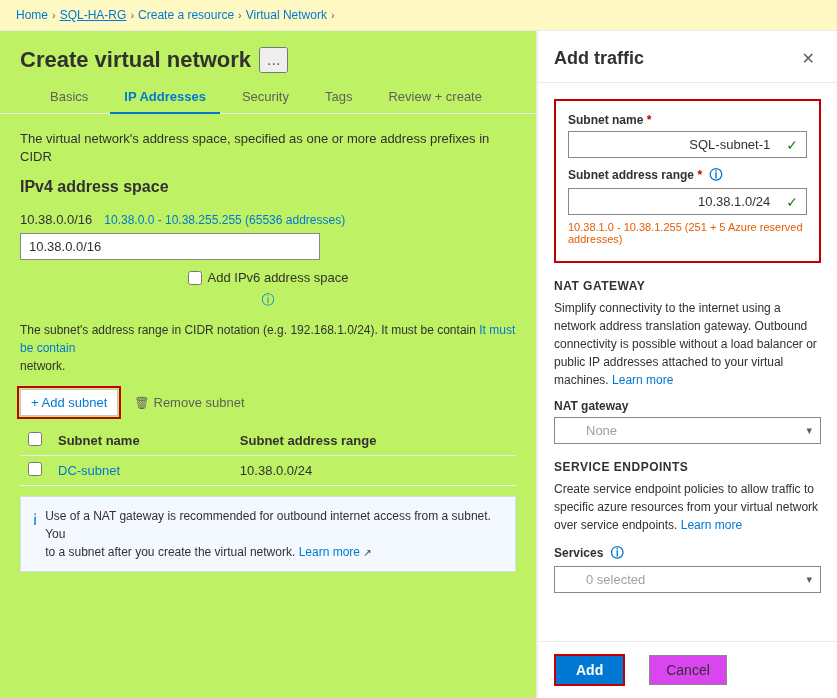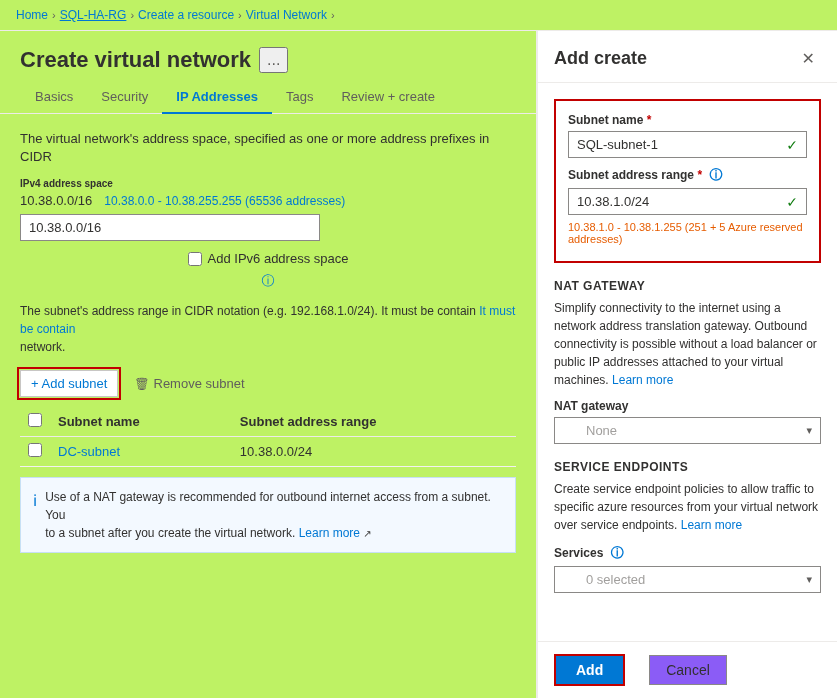--- a/index.html
+++ b/index.html
@@ -9,21 +9,21 @@
       background: #f3f2f1;
       width: 837px;
       height: 698px;
       overflow: hidden;
       display: flex;
       flex-direction: column;
     }
 
     
     .breadcrumb-bar {
-      background: #bef264;
+      background: #fef9c3;
       padding: 8px 16px;
       display: flex;
       align-items: center;
       gap: 4px;
       font-size: 12px;
       color: #0078d4;
       border-bottom: 1px solid #edebe9;
     }
     .breadcrumb-bar .sep {
       color: #605e5c;
@@ -61,22 +61,22 @@
       color: #605e5c;
       cursor: pointer;
       font-size: 16px;
       padding: 2px 6px;
     }
 
     
     .tabs-row {
       display: flex;
       border-bottom: 1px solid #edebe9;
-      padding: 0 21px;
-      gap: 0;
+      padding: 0 36px;
+      gap: 8px;
     }
     .tab {
       padding: 8px 14px;
       cursor: pointer;
       color: #605e5c;
       font-size: 13px;
       border-bottom: 2px solid transparent;
       margin-bottom: -1px;
     }
     .tab.active {
@@ -92,23 +92,23 @@
 
     .section-desc {
       color: #323130;
       font-size: 13px;
       margin-bottom: 12px;
       line-height: 1.4;
     }
 
     .subsection-title {
       font-weight: 600;
-      font-size: 10px;
-      color: #323130;
-      margin-bottom: 4px;
+      font-size: 16px;
+      color: #323130;
+      margin-bottom: 16px;
     }
 
     .address-row {
       display: flex;
       align-items: center;
       gap: 12px;
       margin-bottom: 6px;
     }
     .address-value {
       color: #323130;
@@ -316,20 +316,21 @@
       border: 1px solid #8a8886;
       margin-bottom: 6px;
     }
     .field-input-with-check input {
       flex: 1;
       border: none;
       padding: 5px 8px;
       font-size: 13px;
       color: #323130;
       outline: none;
+      text-align: right;
     }
     .check-icon {
       color: #107c10;
       padding: 0 8px;
       font-size: 14px;
     }
 
     .address-note {
       font-size: 11px;
       color: #e65c00;
@@ -388,21 +389,21 @@
     .btn-primary {
       background: #0078d4;
       color: #fff;
       border: 2px solid #c20000;
       padding: 6px 20px;
       cursor: pointer;
       font-size: 14px;
       font-weight: 600;
     }
     .btn-secondary {
-      background: #8b5cf6;
+      background: #d946ef;
       color: #323130;
       border: 1px solid #8a8886;
       padding: 6px 16px;
       cursor: pointer;
       font-size: 14px;
     }
   </style>
 </head>
 <body>
 
@@ -420,22 +421,22 @@
 <div class="main-container">
 
   <div class="left-panel">
     <div class="page-title-row">
       <h1 class="page-title">Create virtual network</h1>
       <button class="ellipsis-btn">...</button>
     </div>
 
     <div class="tabs-row">
       <div class="tab">Basics</div>
+      <div class="tab active">IP Addresses</div>
       <div class="tab">Security</div>
-      <div class="tab active">IP Addresses</div>
       <div class="tab">Tags</div>
       <div class="tab">Review + create</div>
     </div>
 
     <div class="content-area">
       <p class="section-desc">The virtual network's address space, specified as one or more address prefixes in CIDR</p>
 
       
       <div class="subsection-title">IPv4 address space</div>
       <div class="address-row">
@@ -495,21 +496,21 @@
           <span>to a subnet after you create the virtual network.</span>
           <a class="link">Learn more</a>
           <span style="font-size:10px;">↗</span>
         </div>
       </div>
     </div>
   </div>
 
   <div class="right-panel">
     <div class="panel-header">
-      <h2 class="panel-title">Add create</h2>
+      <h2 class="panel-title">Add traffic</h2>
       <button class="close-btn">✕</button>
     </div>
 
     <div class="panel-body">
 
       <div class="highlight-box">
 
         <div class="field-label">
           <span>Subnet name</span>
           <span class="required-star"> *</span>

